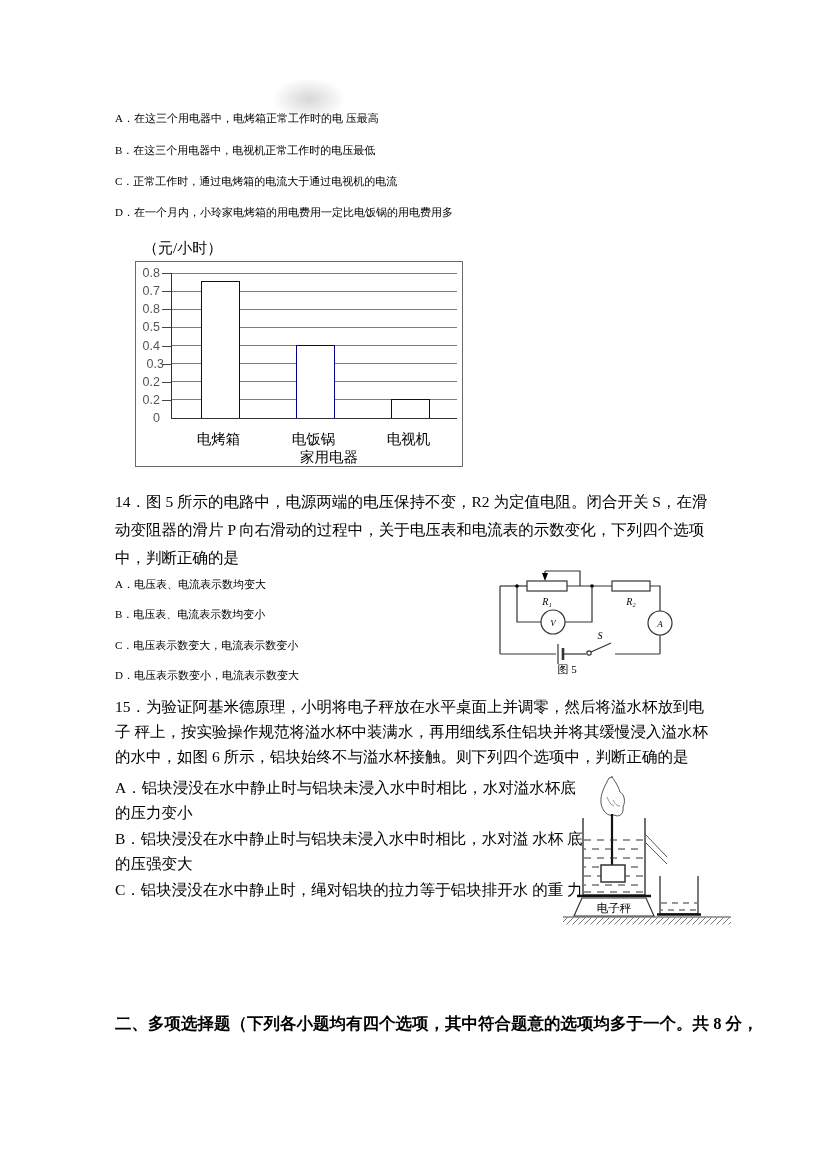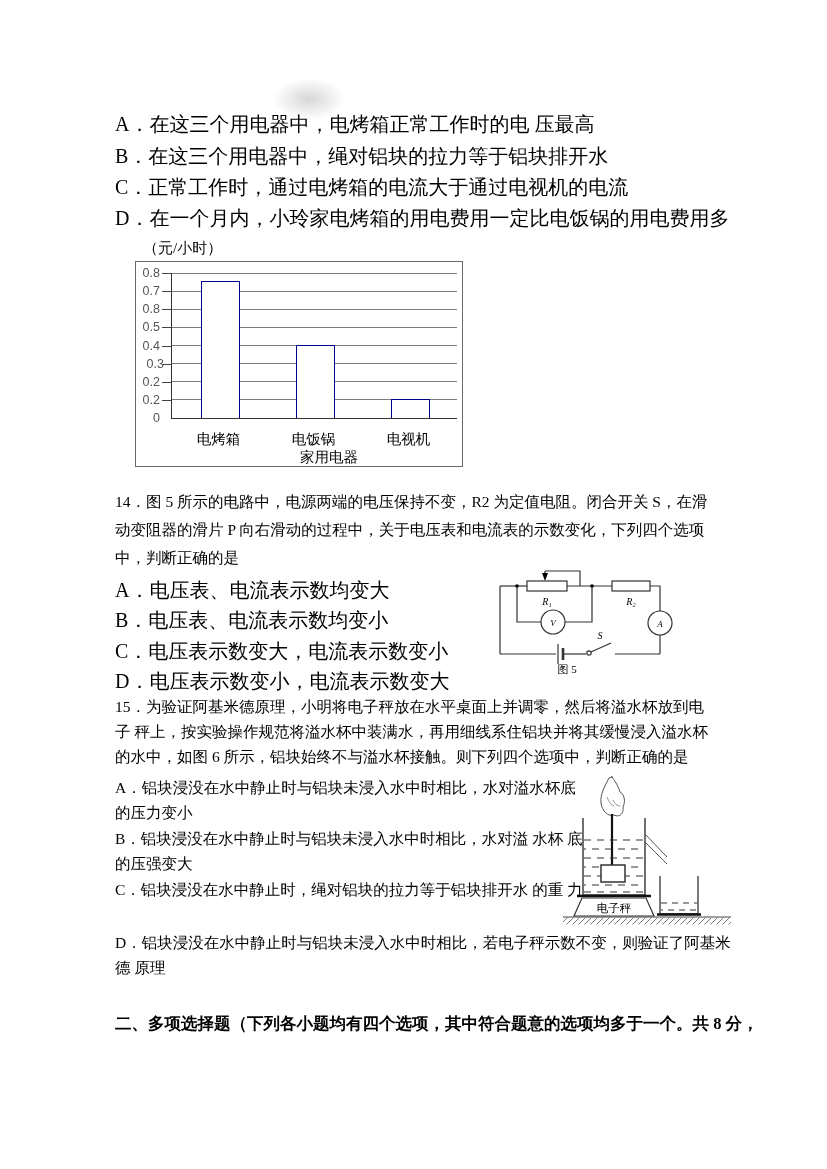--- a/index.html
+++ b/index.html
@@ -1,19 +1,19 @@
 <!DOCTYPE html>
 <html><head>
 <meta charset="utf-8">
 <style>
   html,body{margin:0;padding:0;background:#ffffff;}
   .page{position:relative;width:827px;height:1169px;background:#ffffff;margin:0 auto;overflow:hidden;
         font-family:"Liberation Serif","DejaVu Serif",serif;color:#000;}
   .txt{position:absolute;font-size:15.5px;line-height:25px;white-space:pre-wrap;}
-  .optline{position:absolute;left:115px;font-size:20px;white-space:nowrap;}
+  .optline{position:absolute;left:115px;font-size:11px;white-space:nowrap;}
   .smudge{position:absolute;left:272px;top:78px;width:74px;height:42px;
           background:radial-gradient(ellipse at center,rgba(140,140,140,0.35),rgba(255,255,255,0) 70%);}
   
   .chart-title{position:absolute;left:143px;top:239px;font-size:15px;}
   .chart-box{position:absolute;left:135px;top:261px;width:326px;height:204px;border:1px solid #6a6a6a;background:#fff;}
   .chart-plot{position:absolute;left:35px;top:11px;width:285px;height:145px;
               border-left:1.5px solid #333;border-bottom:1.5px solid #333;}
   .gridline{position:absolute;left:0;width:285px;height:1px;background:#7d7d7d;z-index:1;}
   .bar{position:absolute;bottom:0;width:37px;background:#ffffff;border:1.5px solid #00008b;border-bottom:none;z-index:2;}
   .ytick{position:absolute;width:24px;text-align:right;font-size:12.5px;color:#555;font-family:"Liberation Sans",sans-serif;}
@@ -26,21 +26,21 @@
   .section-header{position:absolute;left:115px;top:1013px;font-size:16.5px;font-weight:bold;white-space:nowrap;}
 </style>
 </head>
 <body>
 
 <div class="page">
 
   <div class="smudge"></div>
 
   <div class="optline" style="top:111px">A．在这三个用电器中，电烤箱正常工作时的电 压最高</div>
-  <div class="optline" style="top:143px">B．在这三个用电器中，绳对铝块的拉力等于铝块排开水</div>
+  <div class="optline" style="top:143px">B．在这三个用电器中，电视机正常工作时的电压最低</div>
   <div class="optline" style="top:174px">C．正常工作时，通过电烤箱的电流大于通过电视机的电流</div>
   <div class="optline" style="top:205px">D．在一个月内，小玲家电烤箱的用电费用一定比电饭锅的用电费用多</div>
 
   <div class="chart-title">（元/小时）</div>
   <div class="chart-box">
     <div class="chart-plot">
         <div class="gridline" style="top: 126.375px;"></div>
         <div class="gridline" style="top: 108.25px;"></div>
         <div class="gridline" style="top: 90.125px;"></div>
         <div class="gridline" style="top: 72px;"></div>
@@ -123,21 +123,20 @@
       <text x="173" y="64" font-size="9" font-style="italic" text-anchor="middle">A</text>
       <text x="113" y="76" font-size="10" font-style="italic" text-anchor="middle">S</text>
       <text x="80" y="110" font-size="11" text-anchor="middle">图 5</text>
     </svg>
   </div>
 
   <div class="txt" style="left:115px;top:694px;width:604px;line-height:25px">15．为验证阿基米德原理，小明将电子秤放在水平桌面上并调零，然后将溢水杯放到电子 秤上，按实验操作规范将溢水杯中装满水，再用细线系住铝块并将其缓慢浸入溢水杯 的水中，如图 6 所示，铝块始终不与溢水杯接触。则下列四个选项中，判断正确的是</div>
   <div class="txt" style="left:115px;top:775px;width:472px">A．铝块浸没在水中静止时与铝块未浸入水中时相比，水对溢水杯底 的压力变小</div>
   <div class="txt" style="left:115px;top:826px;width:472px">B．铝块浸没在水中静止时与铝块未浸入水中时相比，水对溢 水杯 底的压强变大</div>
   <div class="txt" style="left:115px;top:877px;width:472px">C．铝块浸没在水中静止时，绳对铝块的拉力等于铝块排开水 的重 力</div>
-  <div class="txt" style="left:115px;top:930px;width:630px">D．铝块浸没在水中静止时与铝块未浸入水中时相比，若电子秤示数不变，则验证了阿基米德 原理</div>
 
   <div class="fig" style="left:563px;top:772px">
     <svg width="168" height="156" viewBox="0 0 168 156">
       <defs>
         <pattern id="hatch" width="6" height="6" patternUnits="userSpaceOnUse">
           <path d="M0 6 L6 0" stroke="#777" stroke-width="1"></path>
         </pattern>
       </defs>
 
       <line x1="49" y1="4" x2="49" y2="20" stroke="#444" stroke-width="1"></line>

